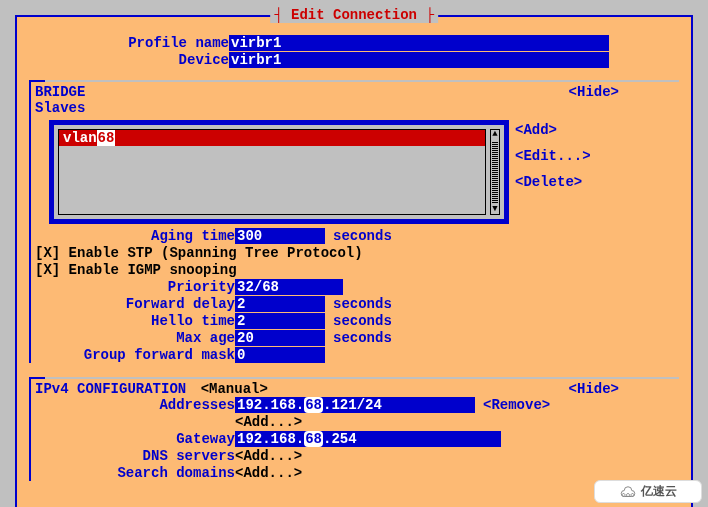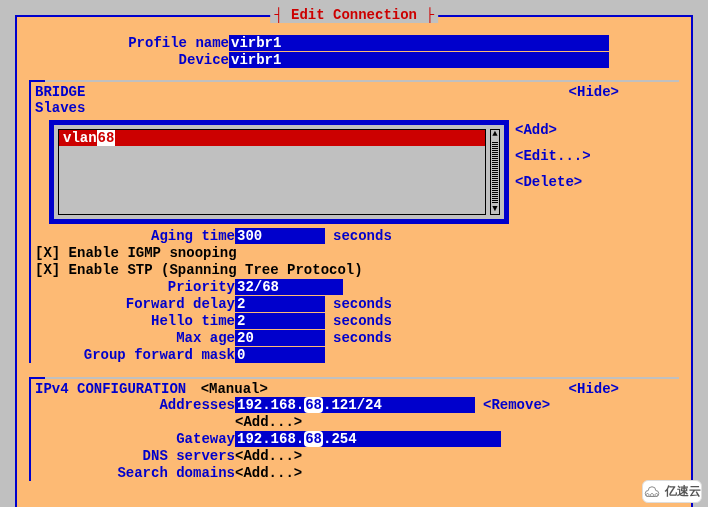--- a/index.html
+++ b/index.html
@@ -143,21 +143,21 @@
       color: #0000cc;
       border-radius: 4px;
       padding: 0 1px;
     }
     .watermark {
       position: absolute;
       bottom: 4px;
       right: 6px;
       background: #fff;
       border-radius: 6px;
-      padding: 2px 0;
+      padding: 2px 24px;
       font-size: 12px;
       color: #555;
       display: flex;
       align-items: center;
       gap: 4px;
       border: 1px solid #ddd;
     }
     .watermark svg { width: 18px; height: 14px; }
   </style>
 </head>
@@ -199,22 +199,22 @@
           <span class="action-link">&lt;Edit...&gt;</span>
           <span class="action-link">&lt;Delete&gt;</span>
         </div>
       </div>
 
       <div class="row">
         <span class="label-blue w200">Aging time</span>
         <span class="input-blue" style="width:90px">300</span>
         <span class="unit-blue">seconds</span>
       </div>
+      <div class="row plain">[X] Enable STP (Spanning Tree Protocol)</div>
       <div class="row plain">[X] Enable IGMP snooping</div>
-      <div class="row plain">[X] Enable STP (Spanning Tree Protocol)</div>
       <div class="row">
         <span class="label-blue w200">Priority</span>
         <span class="input-blue" style="width:108px">32/68</span>
       </div>
       <div class="row">
         <span class="label-blue w200">Forward delay</span>
         <span class="input-blue" style="width:90px">2</span>
         <span class="unit-blue">seconds</span>
       </div>
       <div class="row">

